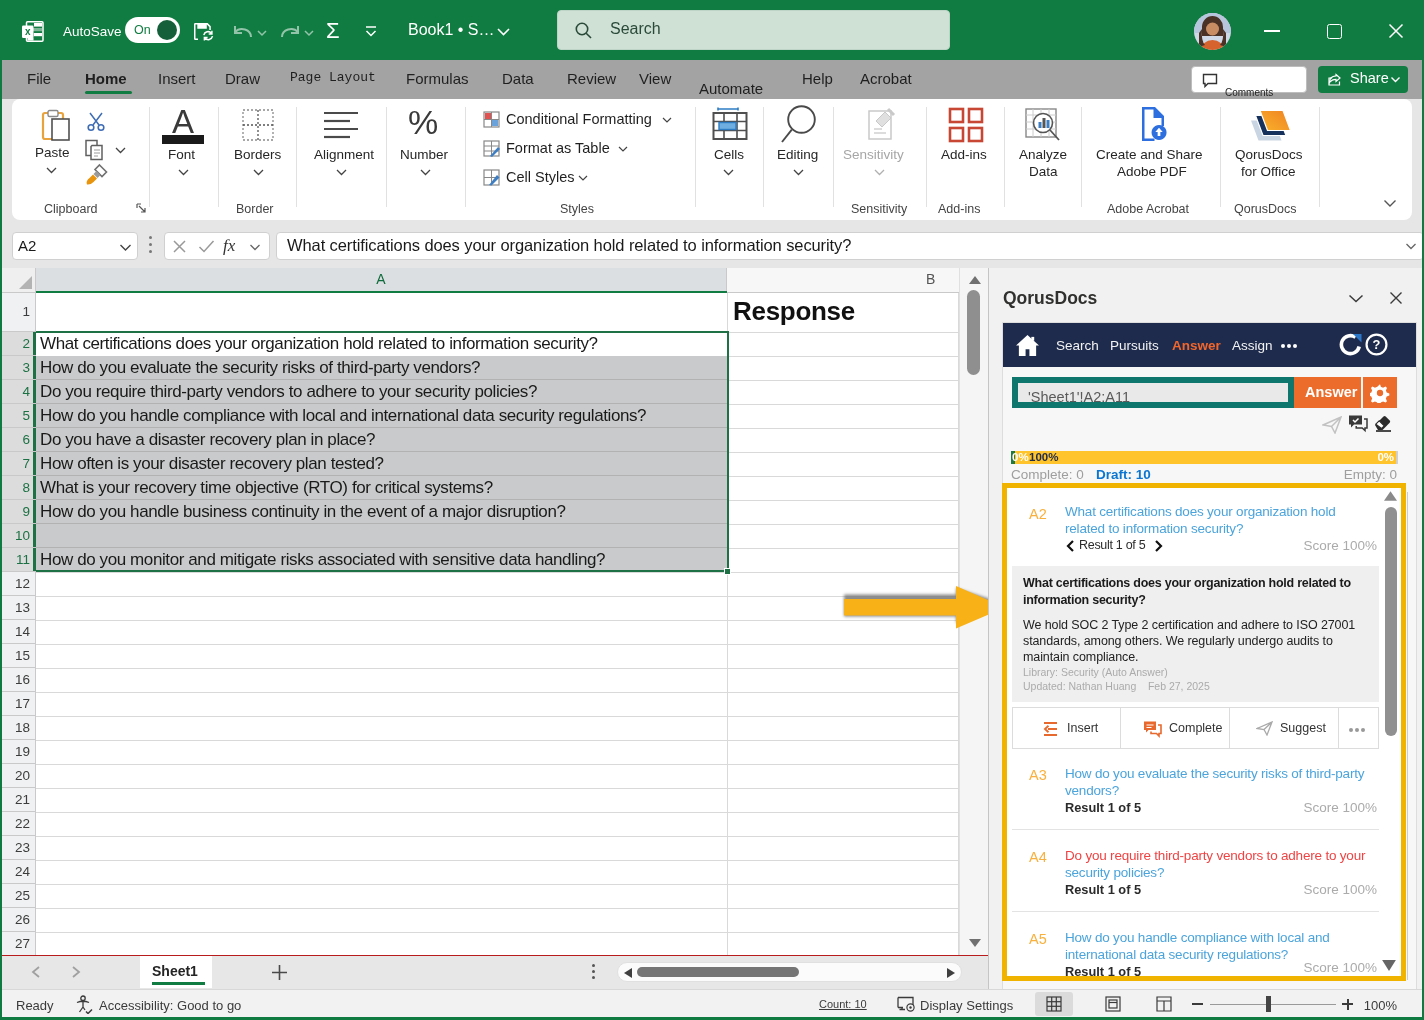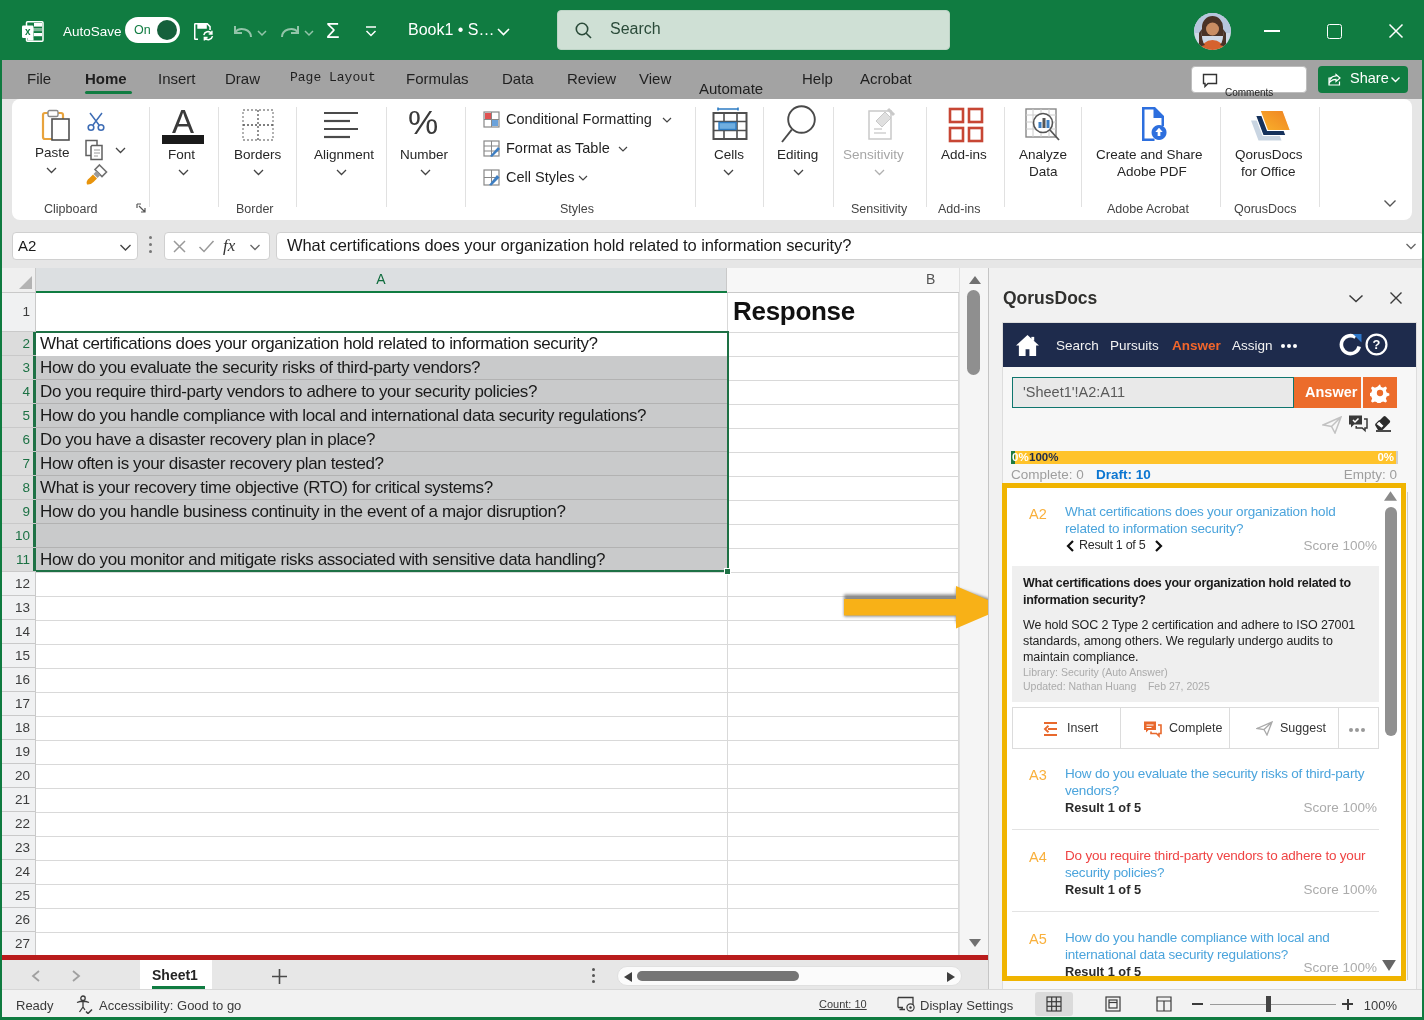--- a/index.html
+++ b/index.html
@@ -489,21 +489,21 @@
         <path d="M20.2 13.5 A 9 9 0 1 1 16.5 4.2" stroke="#fff" stroke-width="3.6" fill="none"></path>
         <path d="M14 1 h8.5 v8.5 z" fill="#2D77C9"></path>
         <path d="M14 1 l8.5 8.5" stroke="#1E2B4C" stroke-width="0"></path>
       </svg>
       <svg class="abs" style="left:362px;top:10px;" width="23" height="23" viewBox="0 0 25 25">
         <circle cx="12.5" cy="12.5" r="10.8" stroke="#fff" stroke-width="2.4" fill="none"></circle>
         <text x="12.5" y="17.5" font-size="14" font-weight="bold" fill="#fff" text-anchor="middle" font-family="Liberation Sans">?</text>
       </svg>
     </div>
 
-    <div class="abs" style="left:23px;top:109px;width:282px;height:31px;background:#E9E9E9;border:1px solid #0f766e;box-sizing:border-box;">
+    <div class="abs" style="left:23px;top:109px;width:282px;height:31px;background:#E9E9E9;border:6px solid #0f766e;box-sizing:border-box;">
       <div class="tx" style="left:10px;top:6px;font-size:14.5px;color:#5a5a5a;">'Sheet1'!A2:A11</div>
     </div>
     <div class="abs" style="left:305px;top:109px;width:67px;height:31px;background:#EC6C2B;">
       <div class="tx" style="left:11px;top:7px;font-size:14.5px;color:#fff;font-weight:bold;">Answer</div>
     </div>
     <div class="abs" style="left:374px;top:109px;width:34px;height:31px;background:#EC6C2B;">
       <svg class="abs" style="left:7px;top:6px;" width="20" height="20" viewBox="0 0 24 24">
         <path fill="#fff" d="M12 1.5 l1.2 3.2 a7.8 7.8 0 0 1 2.4 1 l3.1-1.4 1.7 1.7 -1.4 3.1 a7.8 7.8 0 0 1 1 2.4 l3.2 1.2 0 2.4 -3.2 1.2 a7.8 7.8 0 0 1 -1 2.4 l1.4 3.1 -1.7 1.7 -3.1-1.4 a7.8 7.8 0 0 1 -2.4 1 l-1.2 3.2 -2.4 0 -1.2-3.2 a7.8 7.8 0 0 1 -2.4-1 l-3.1 1.4 -1.7-1.7 1.4-3.1 a7.8 7.8 0 0 1 -1-2.4 l-3.2-1.2 0-2.4 3.2-1.2 a7.8 7.8 0 0 1 1-2.4 l-1.4-3.1 1.7-1.7 3.1 1.4 a7.8 7.8 0 0 1 2.4-1 z M12 8.2 a3.8 3.8 0 1 0 0 7.6 a3.8 3.8 0 0 0 0-7.6 z"></path>
       </svg>
     </div>
@@ -610,21 +610,21 @@
       <svg class="abs" style="left:377px;top:3px;" width="13" height="10" viewBox="0 0 14 10">
           <path d="M7 0 L14 10 L0 10 z" fill="#8a8a8a"></path>
         </svg>
       <div class="abs" style="left:378px;top:19px;width:12px;height:229px;background:#909090;border-radius:6px;"></div>
       <svg class="abs" style="left:375px;top:472px;" width="14" height="11" viewBox="0 0 15 12">
           <path d="M0 0 L15 0 L7.5 12 z" fill="#666"></path>
         </svg>
     </div>
   </div>
 
-  <div class="abs" id="tabbar" style="left:0;top:955px;width:988px;height:34px;background:#E7E7E7;border-top:5px solid #b91c1c;box-sizing:border-box;">
+  <div class="abs" id="tabbar" style="left:0;top:955px;width:988px;height:34px;background:#E7E7E7;border-top:1px solid #b91c1c;box-sizing:border-box;">
     <svg class="abs" style="left:30px;top:9px;" width="12" height="14" viewBox="0 0 12 14">
         <path d="M9 2 L3 7 L9 12" stroke="#A0A0A0" stroke-width="1.8" fill="none"></path>
       </svg>
     <svg class="abs" style="left:70px;top:9px;" width="12" height="14" viewBox="0 0 12 14">
         <path d="M3 2 L9 7 L3 12" stroke="#A0A0A0" stroke-width="1.8" fill="none"></path>
       </svg>
     <div class="abs" style="left:140px;top:0;width:72px;height:32px;background:#fff;">
       <div class="tx" style="left:12px;top:7px;font-size:14px;font-weight:bold;color:#242424;">Sheet1</div>
       <div class="abs" style="left:12px;top:26px;width:53px;height:3px;background:#107C41;"></div>
     </div>

